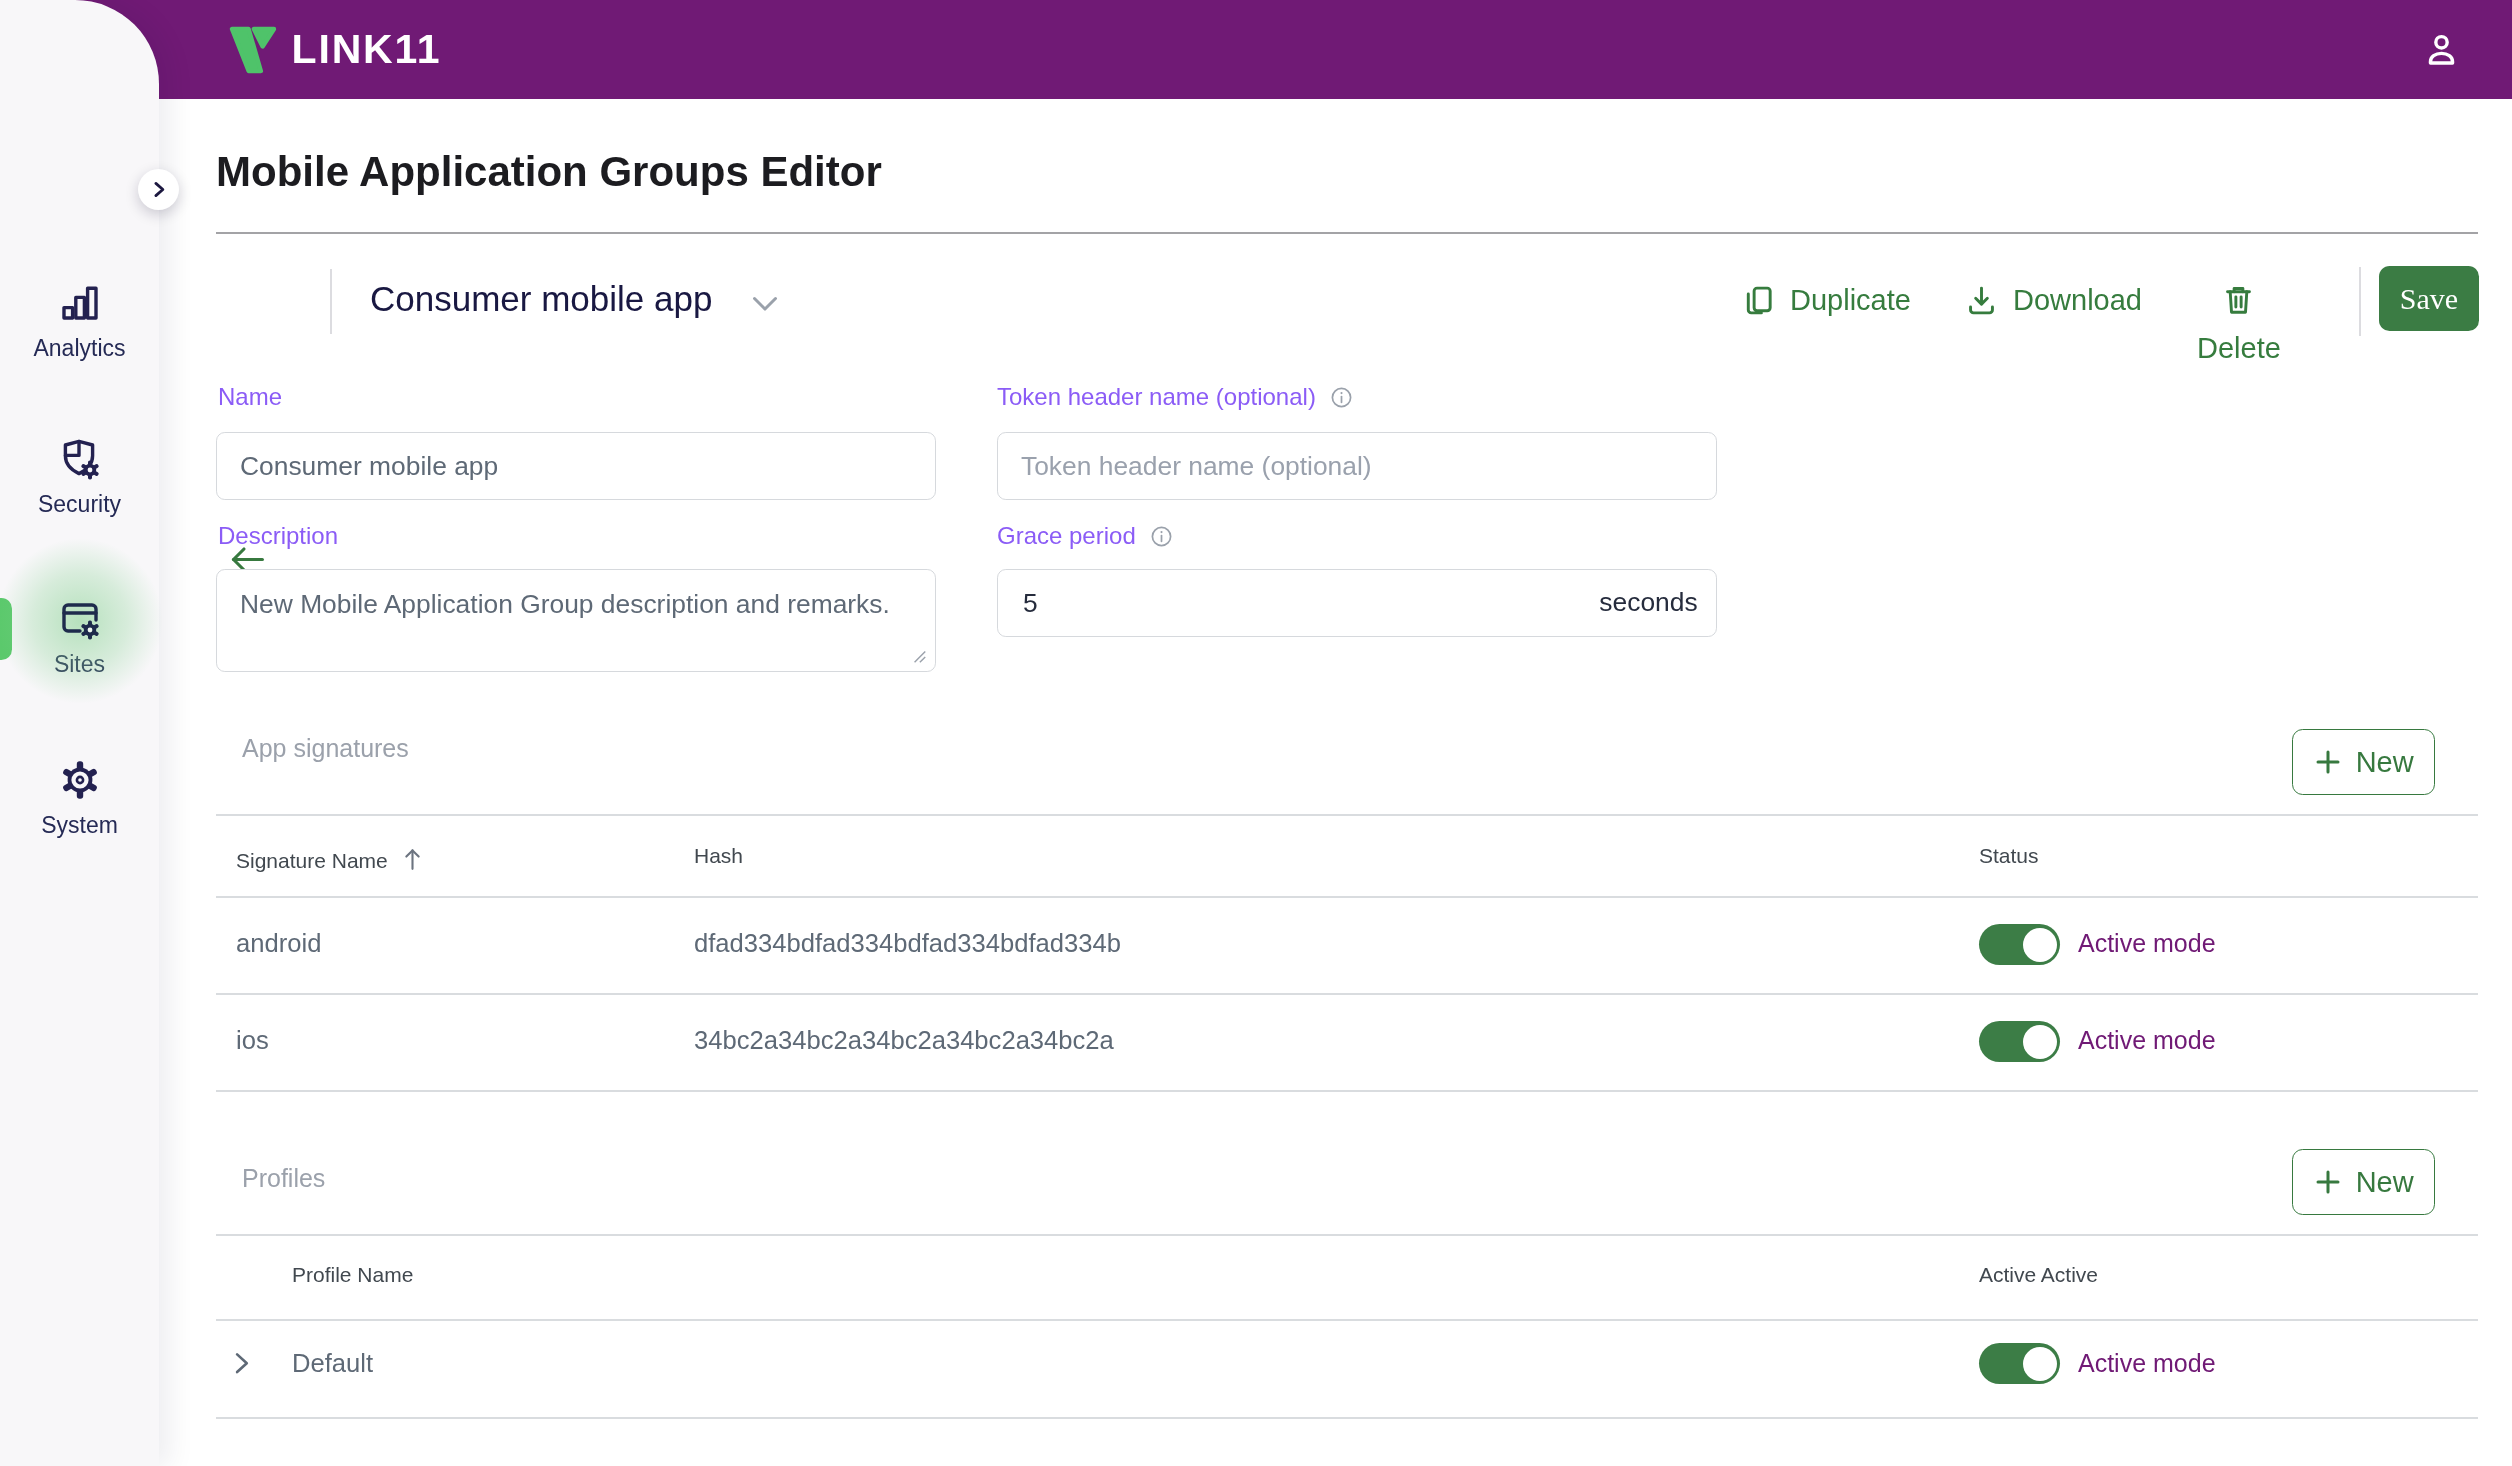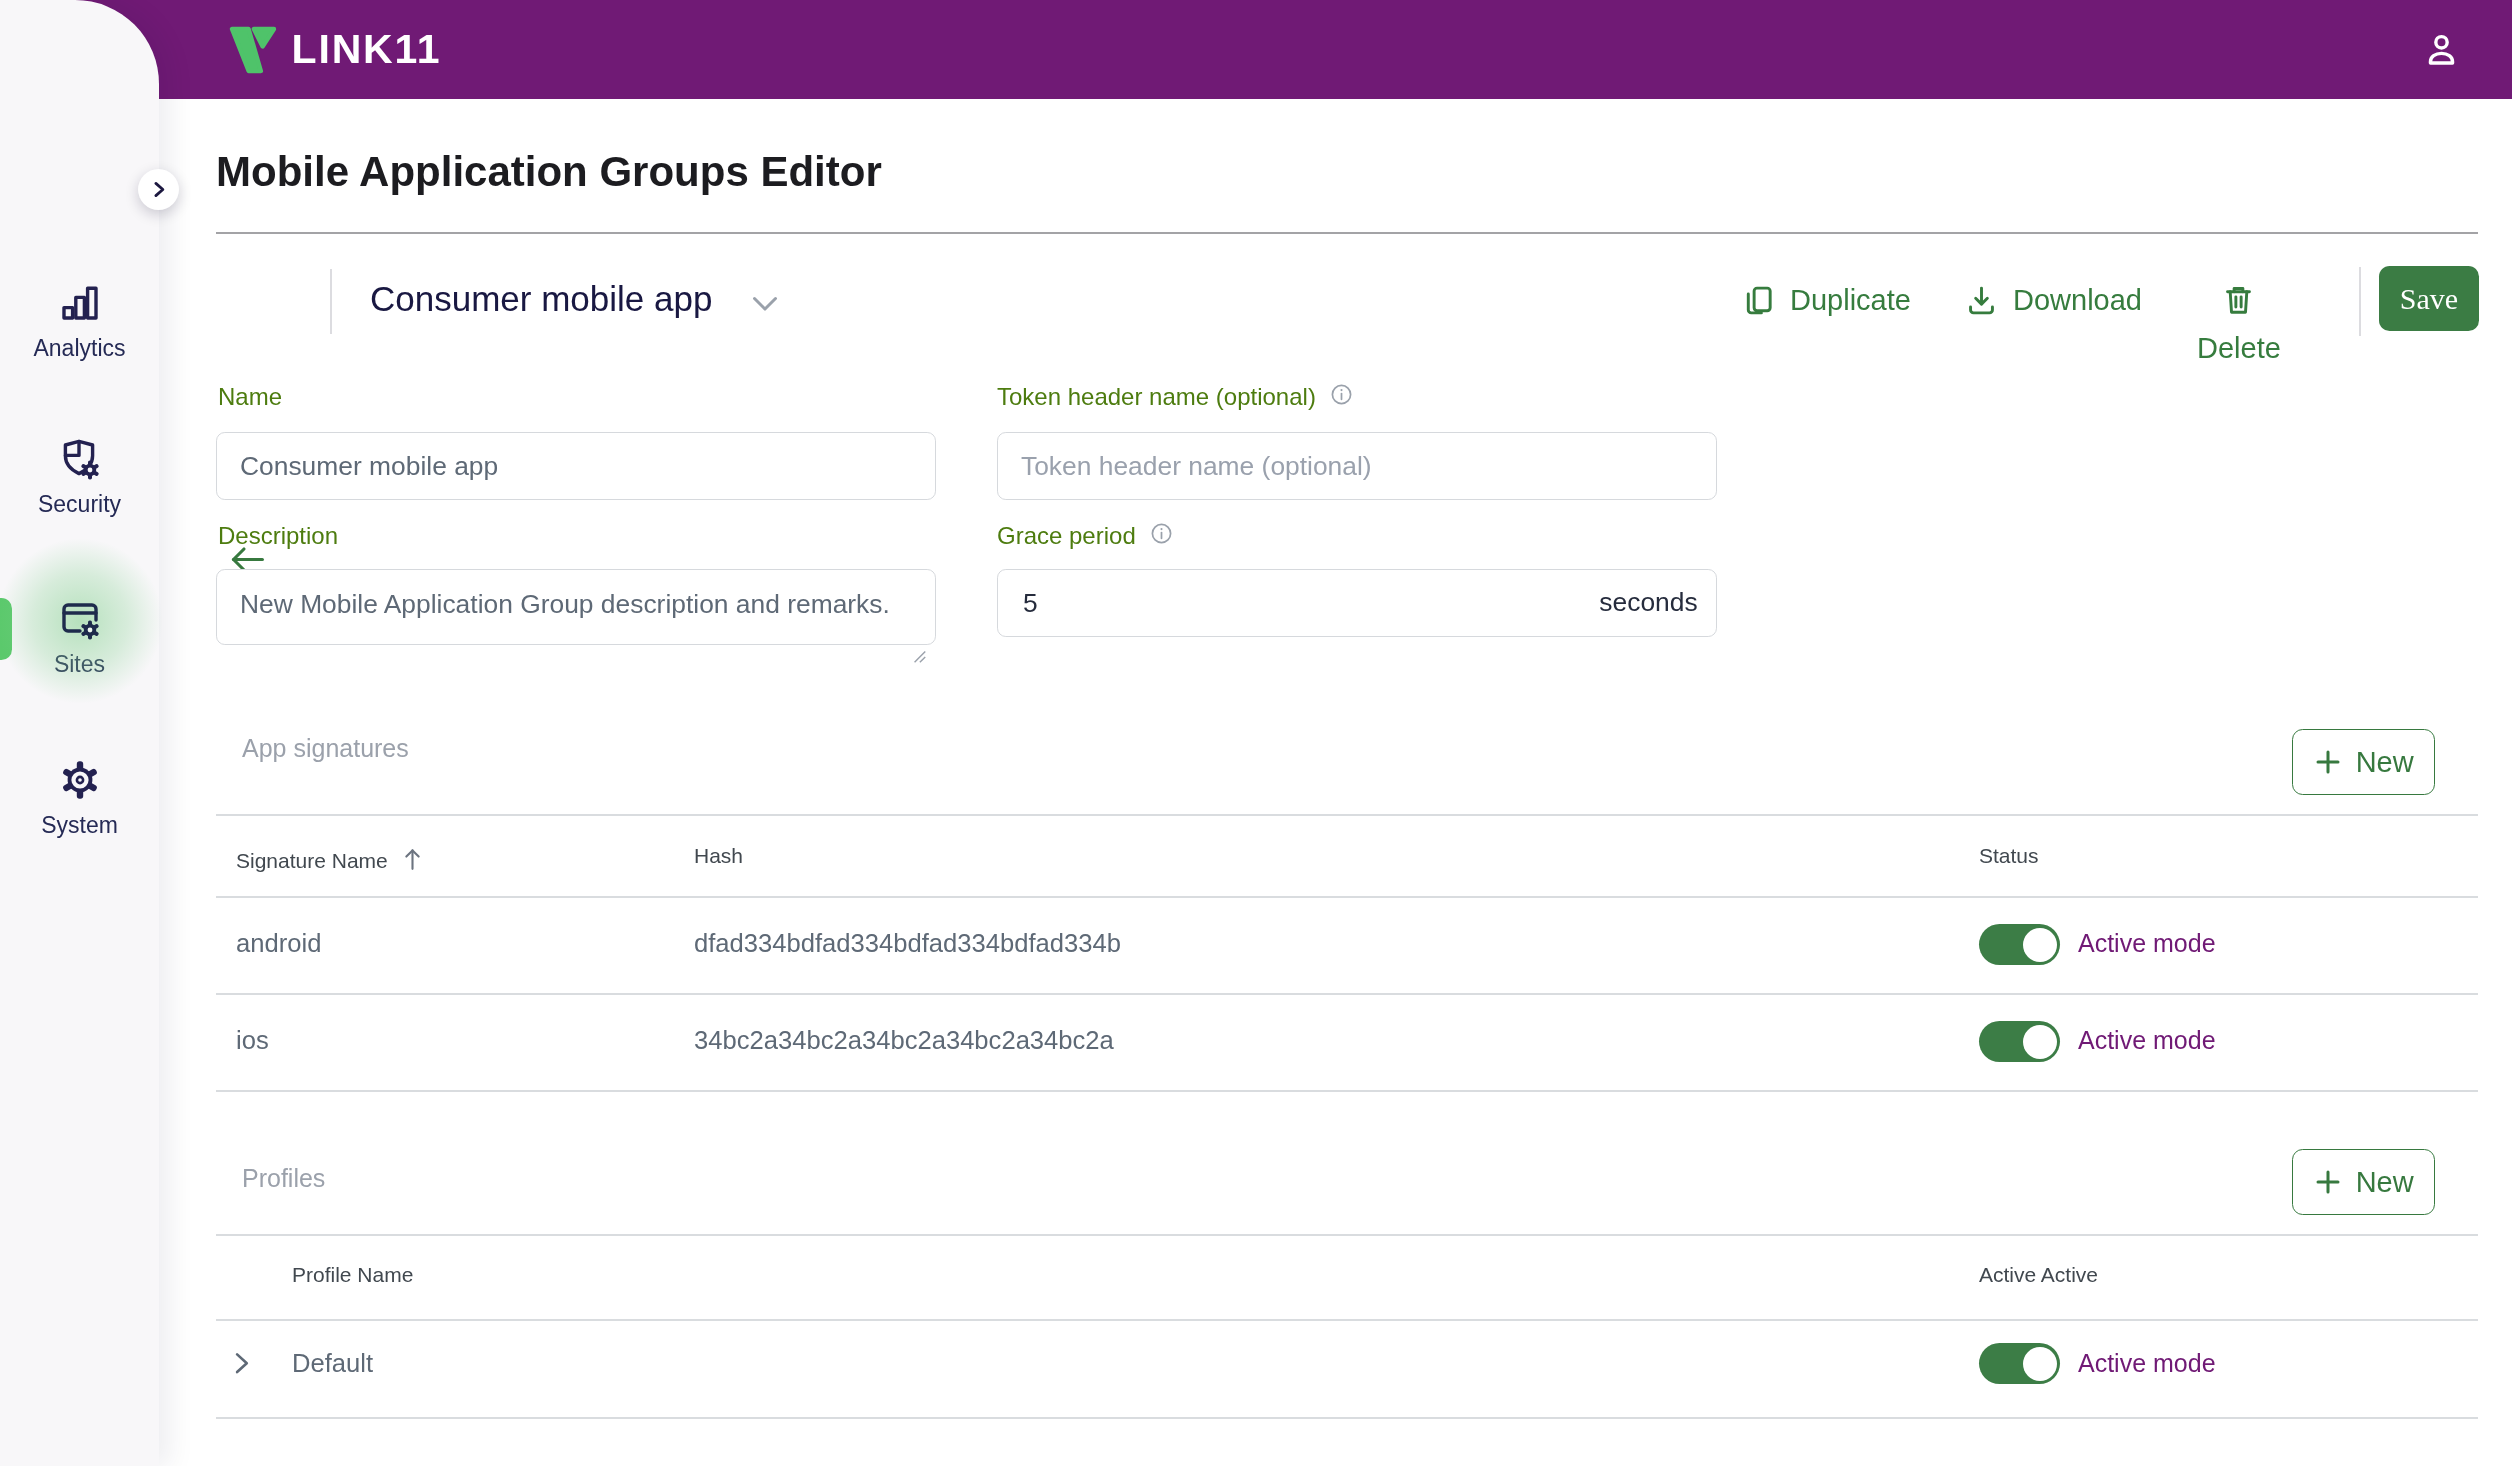--- a/index.html
+++ b/index.html
@@ -38,26 +38,26 @@
   .group-name { position:absolute; left:370px; top:19.4px; font-size:35px; font-weight:500; color:#191842; cursor:pointer; }
   .group-caret { position:absolute; left:751px; top:35px; cursor:pointer; }
   .action-btn { position:absolute; top:23px; display:flex; align-items:center; gap:14px; cursor:pointer; }
   .action-btn span { font-size:29px; color:#367c3e; }
   .act-dup { left:1741px; } .act-dl { left:1964px; } .act-del { left:2197px;flex-direction:column; }
   .vdiv2 { position:absolute; left:2359px; top:7px; width:1.8px; height:69px; background:#dcdce0; }
   .save-btn { position:absolute; left:2379px; top:6.2px; width:100px; height:65px; background:#3b7c44;
               border:none; border-radius:10.6px; color:#ffffff; font-size:30px; font-family:Liberation Serif, serif; cursor:pointer; }
 
   
-  .field-label { position:absolute; display:flex; gap:14px;
-                 font-size:24px; color:#4d7c0f; }
+  .field-label { position:absolute; display:flex; align-items:center; gap:14px;
+                 font-size:24px; color:#8b5cf6; }
   .tb-input { position:absolute; width:720px; height:68px; border:1.8px solid #d6d9dd; border-radius:8.8px;
               padding:0 23px; font-size:26.4px; font-family:inherit; color:#5e6976; background:#fff; }
   .tb-input::placeholder { color:#9aa1ad; }
-  .tb-area { position:absolute; left:216px; top:569px; width:720px; height:76px; border:1.8px solid #d6d9dd;
+  .tb-area { position:absolute; left:216px; top:569px; width:720px; height:103px; border:1.8px solid #d6d9dd;
              border-radius:8.8px; padding:17.6px 23px; font-size:26.4px; font-family:inherit; color:#5e6976;
              resize:none; background:#fff; line-height:1.25; }
   .resize-handle { position:absolute; left:911px; top:648px; }
   .grace-wrap { position:absolute; left:997px; top:569px; width:720px; height:68px; }
   .grace-wrap input { position:absolute; left:0; top:0; width:720px; height:68px; border:1.8px solid #d6d9dd;
               border-radius:8.8px; padding:0 167px 0 25px; font-size:26.4px; font-family:inherit; color:#262c3d; background:#fff; }
   .grace-unit { position:absolute; right:19.4px; top:17.6px; font-size:26.4px; color:#262c3d; }
 
   
   .section-title { position:absolute; left:242px; font-size:25px; color:#9ba1ab; }

